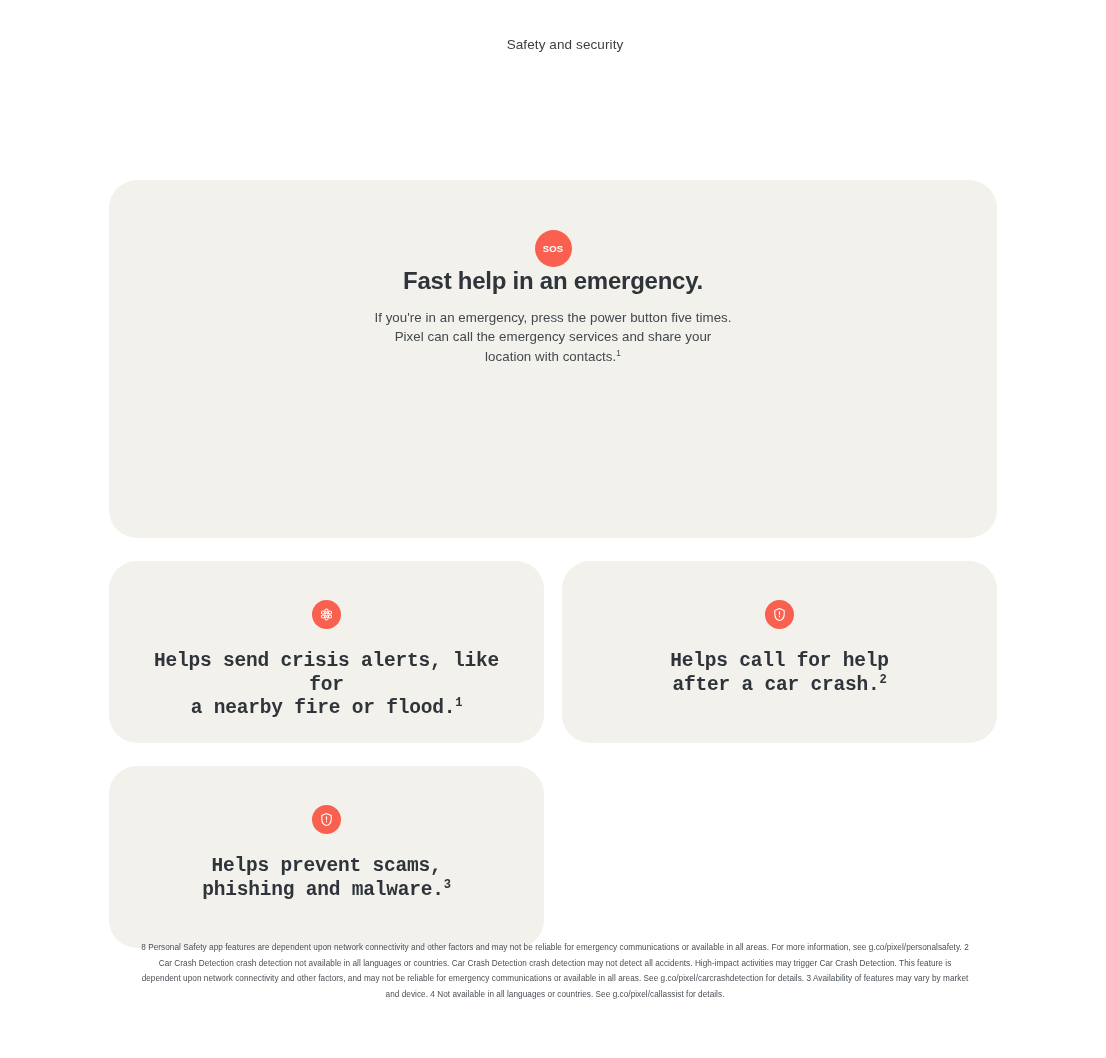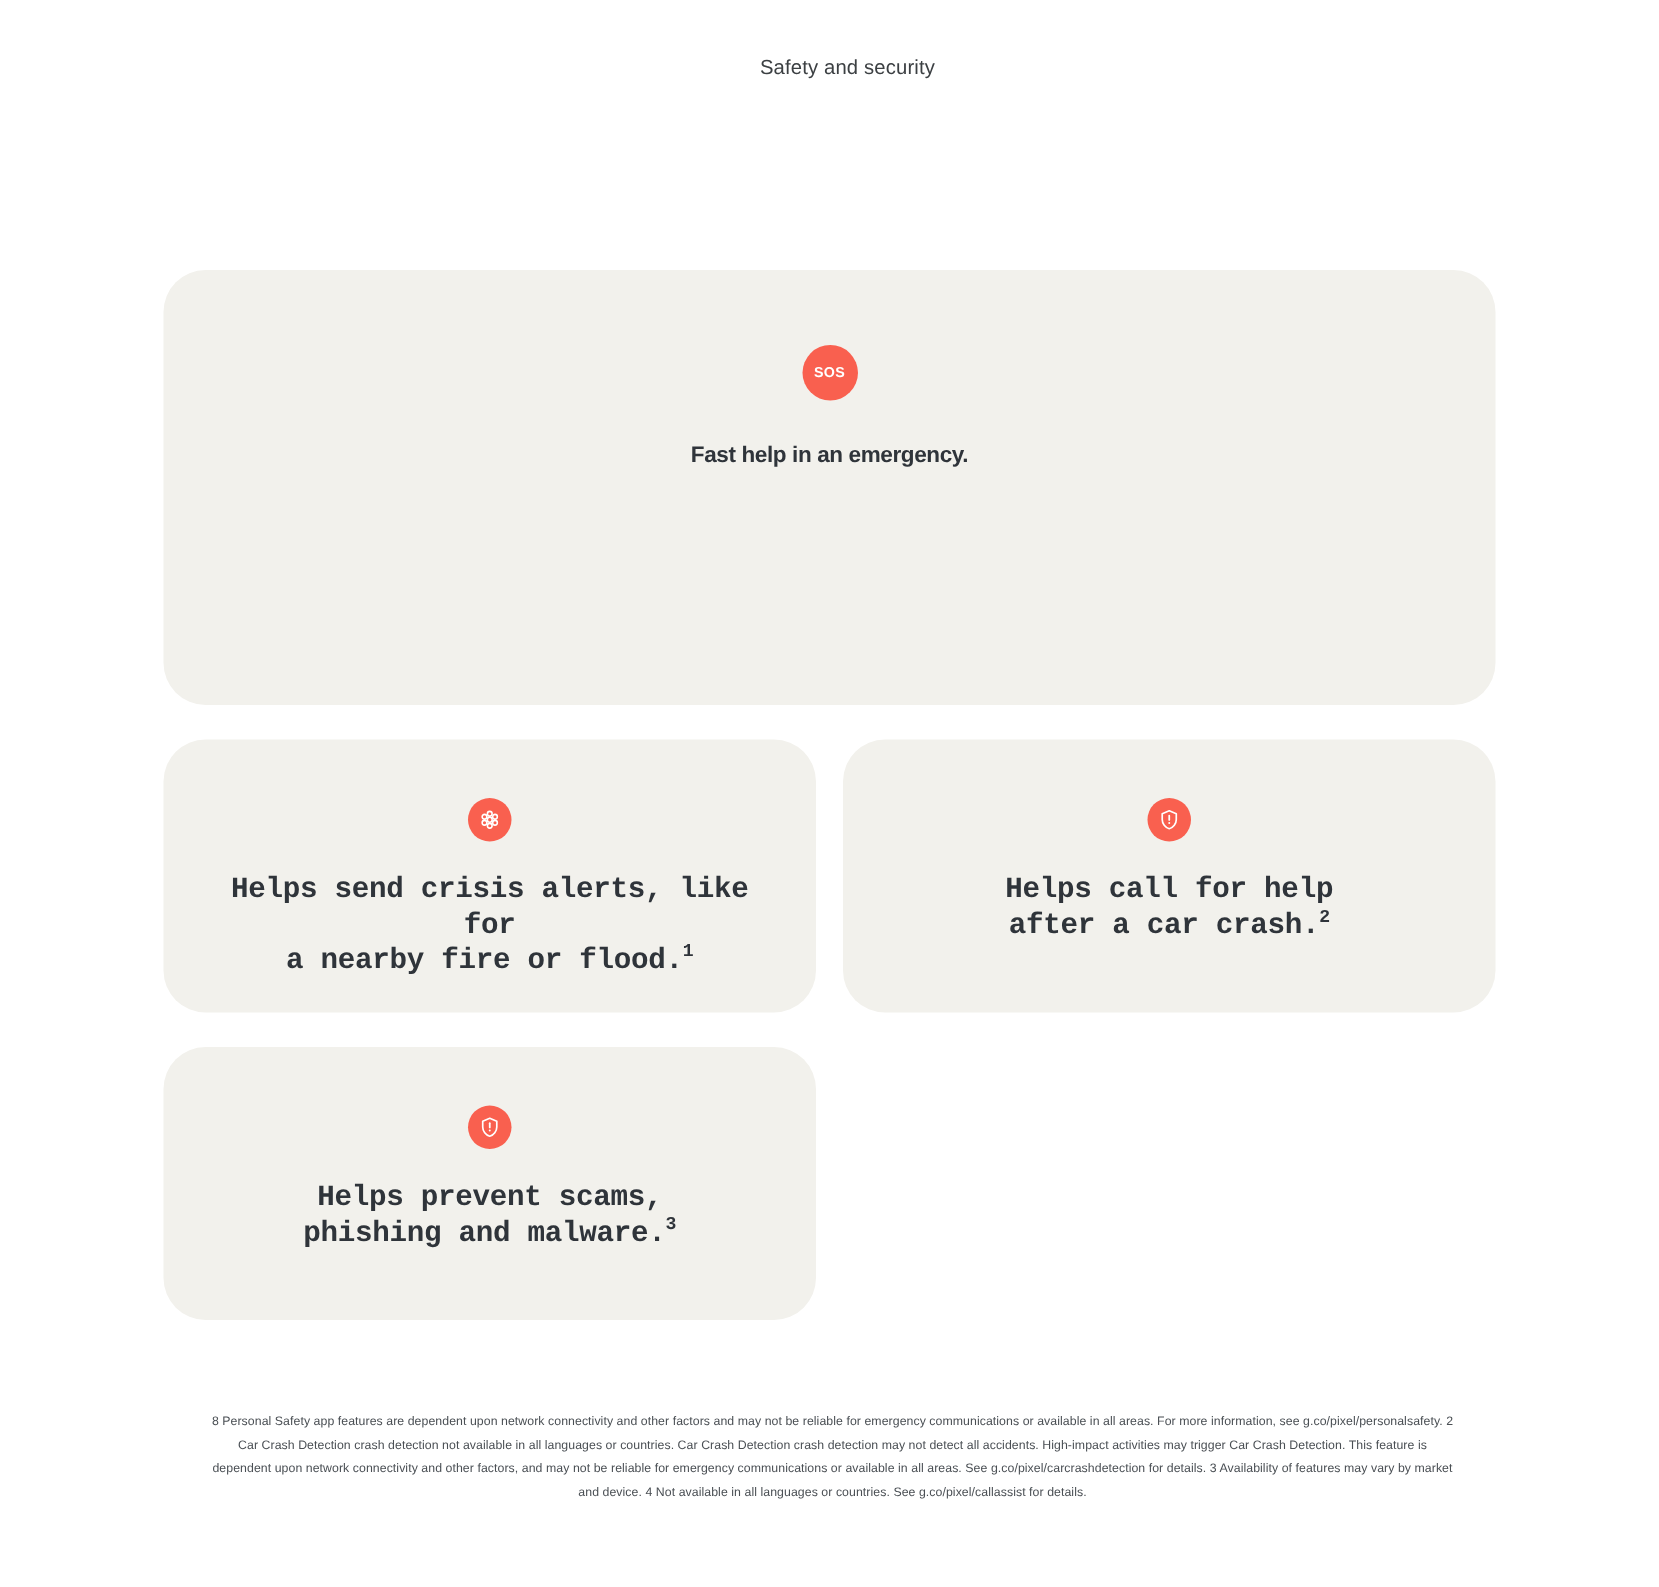--- a/index.html
+++ b/index.html
@@ -58,21 +58,21 @@
   }
 
   .card {
     background: #f2f1ec;
     border-radius: 28px;
     text-align: center;
   }
 
   .card-hero {
     width: 888px;
-    height: 290px;
+    height: 358px;
     padding: 50px 30px 0;
   }
 
   .row {
     display: flex;
     justify-content: space-between;
     margin-top: 23px;
     font-family: Liberation Mono, monospace;
   }
 
@@ -107,22 +107,21 @@
     font-size: 9.5px;
     font-weight: 700;
     letter-spacing: 0.2px;
     line-height: 1;
   }
 
   .badge svg { display: block; }
 
   
   .card-title {
-    margin-top: 23px;
-    font-size: 15px;
+    font-size: 24px;
     line-height: 28px;
     font-weight: 700;
     letter-spacing: -0.25px;
     color: #2f343a;
   }
 
   .card-body {
     margin-top: 13px;
     font-size: 13.3px;
     line-height: 19.4px;
@@ -166,20 +165,25 @@
     <div class="eyebrow">Safety and security</div>
   </div>
 
   <div class="cards">
 
     <div class="card card-hero">
       <div class="badge badge-lg">
         <span class="badge-sos">SOS</span>
       </div>
       <div class="card-title">Fast help in an emergency.</div>
+      <div class="card-body">
+        <span>If you're in an emergency, press the power button five times.</span><br>
+        <span>Pixel can call the emergency services and share your</span><br>
+        <span>location with contacts.</span><sup>1</sup>
+      </div>
     </div>
 
     <div class="row">
 
       <div class="card card-small">
         <div class="badge badge-sm">
           <svg width="15" height="15" viewBox="0 0 24 24" aria-hidden="true">
             <g fill="none" stroke="#ffffff" stroke-width="1.7">
               <circle cx="12" cy="12" r="2.6"></circle>
               <circle cx="12" cy="5.6" r="2.5"></circle>

